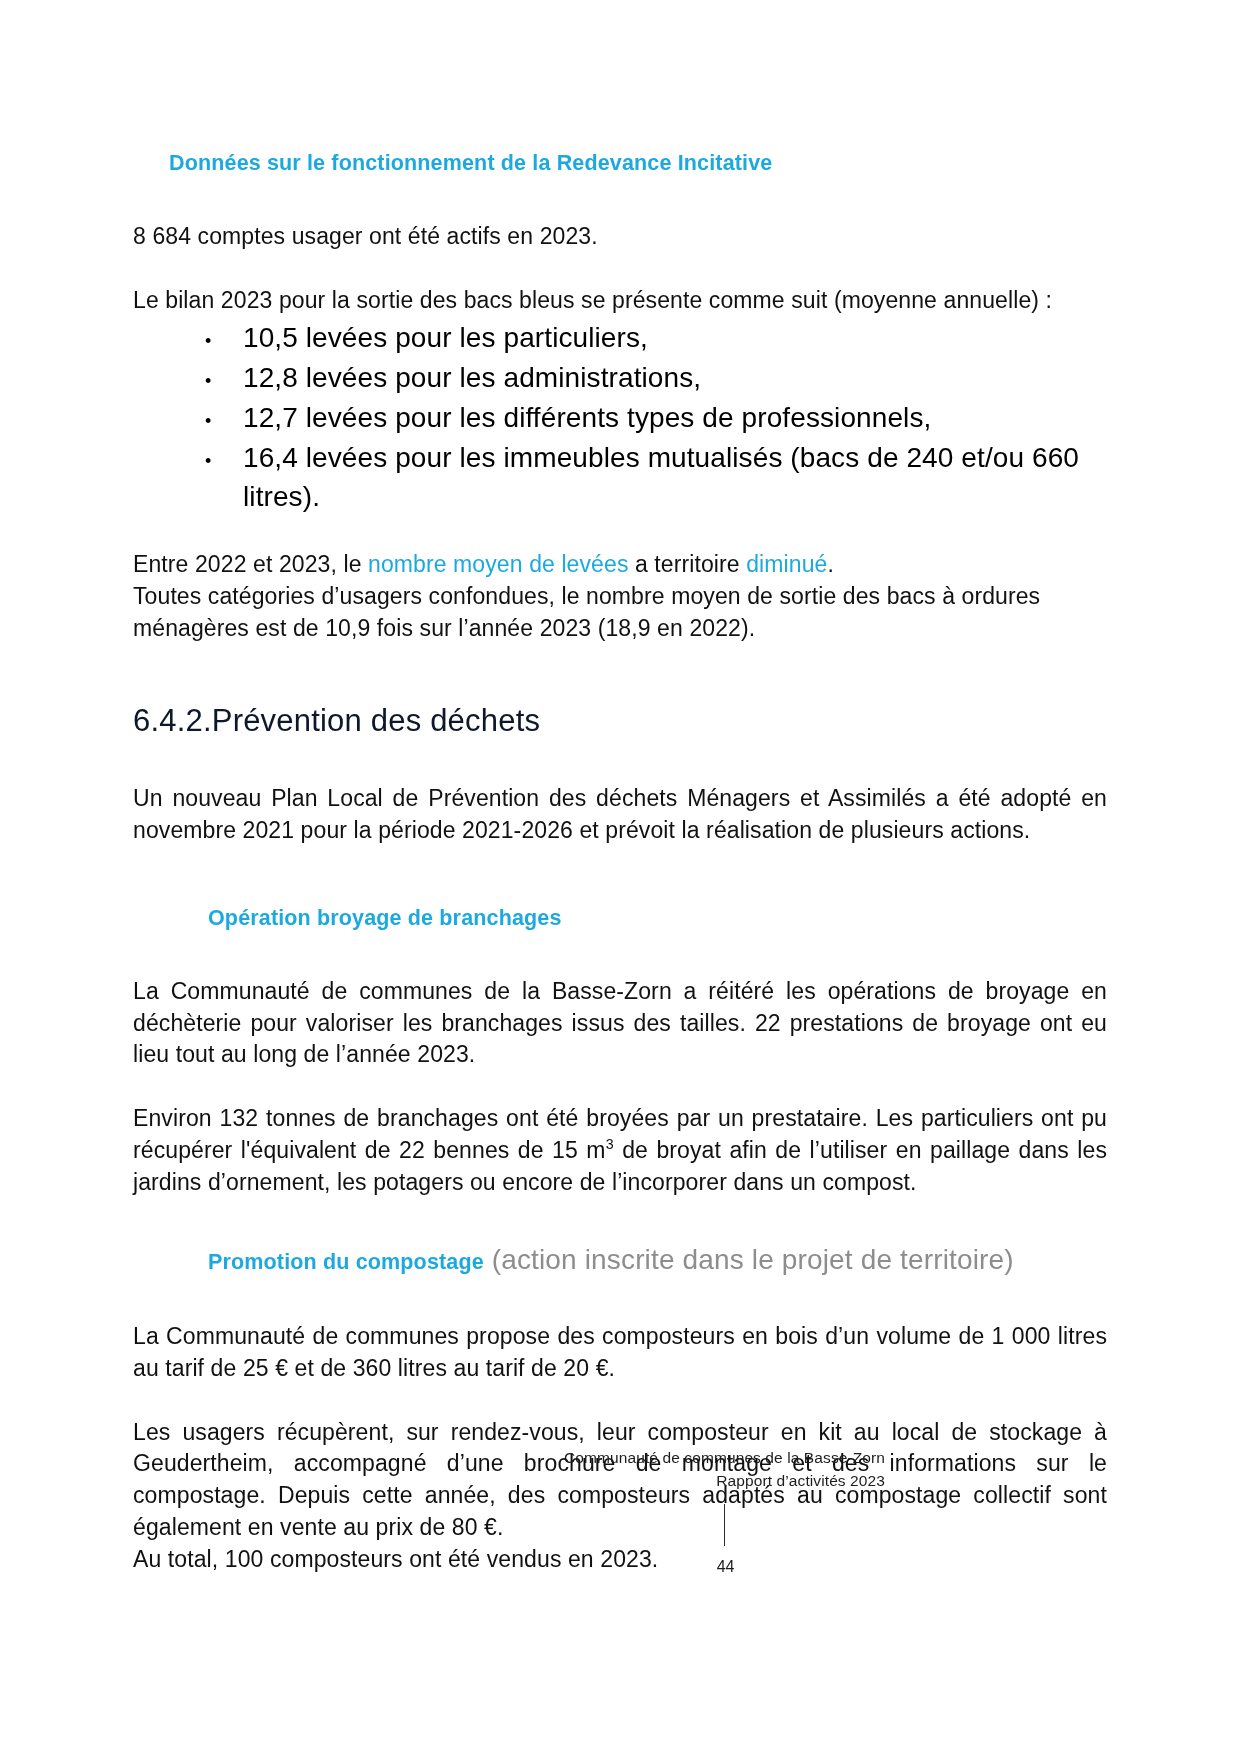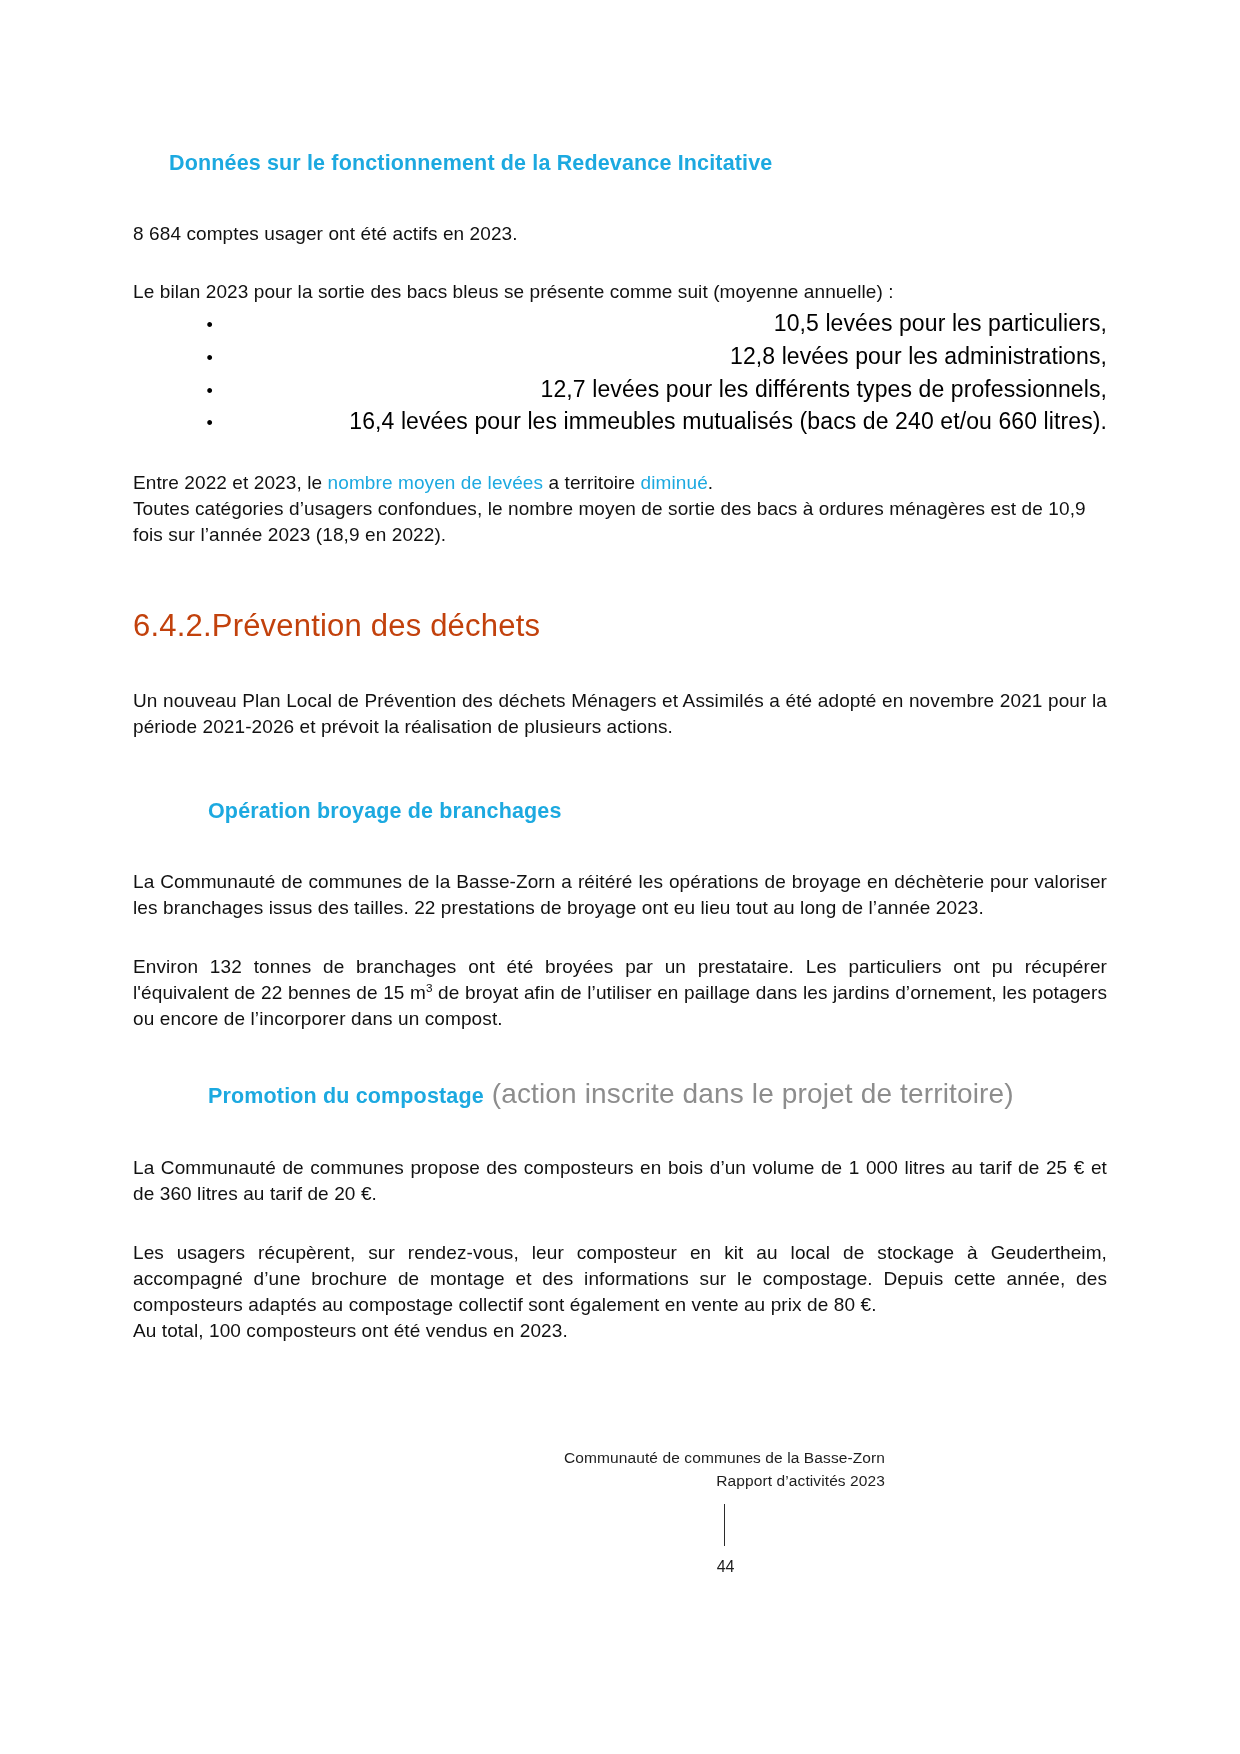--- a/index.html
+++ b/index.html
@@ -39,53 +39,52 @@
   }
   .sub-heading.indent2 { margin-left: 75px; }
 
   .sub-heading .muted {
     color: #8d8d8d;
     font-weight: normal;
     font-size: 28px;
   }
 
   .section-heading {
-    color: #c2410c;
+    color: #0f172a;
     font-size: 31px;
     font-weight: normal;
     letter-spacing: 0.2px;
     line-height: 1.2;
     margin: 0;
     white-space: pre;
   }
 
   
   p.body {
-    font-size: 19px;
+    font-size: 23px;
     line-height: 1.38;
     margin: 0;
     color: #111111;
     letter-spacing: 0.1px;
   }
   p.justify { text-align: justify; text-align-last: left; }
 
   .cyan { color: #1CA9E0; }
 
   ul.bullets {
     margin: 2px 0 0 0;
     padding: 0 0 0 72px;
     list-style: none;
   }
   ul.bullets li {
-    font-size: 23px;
+    font-size: 28px;
     line-height: 1.42;
     position: relative;
     padding-left: 38px;
     letter-spacing: 0.1px;
-    text-align: right;
   }
   ul.bullets li .dot {
     position: absolute;
     left: 0;
     top: 0;
     width: 8px;
   }
   ul.bullets li .dot::before {
     content: "\2022";
     font-size: 18px;

